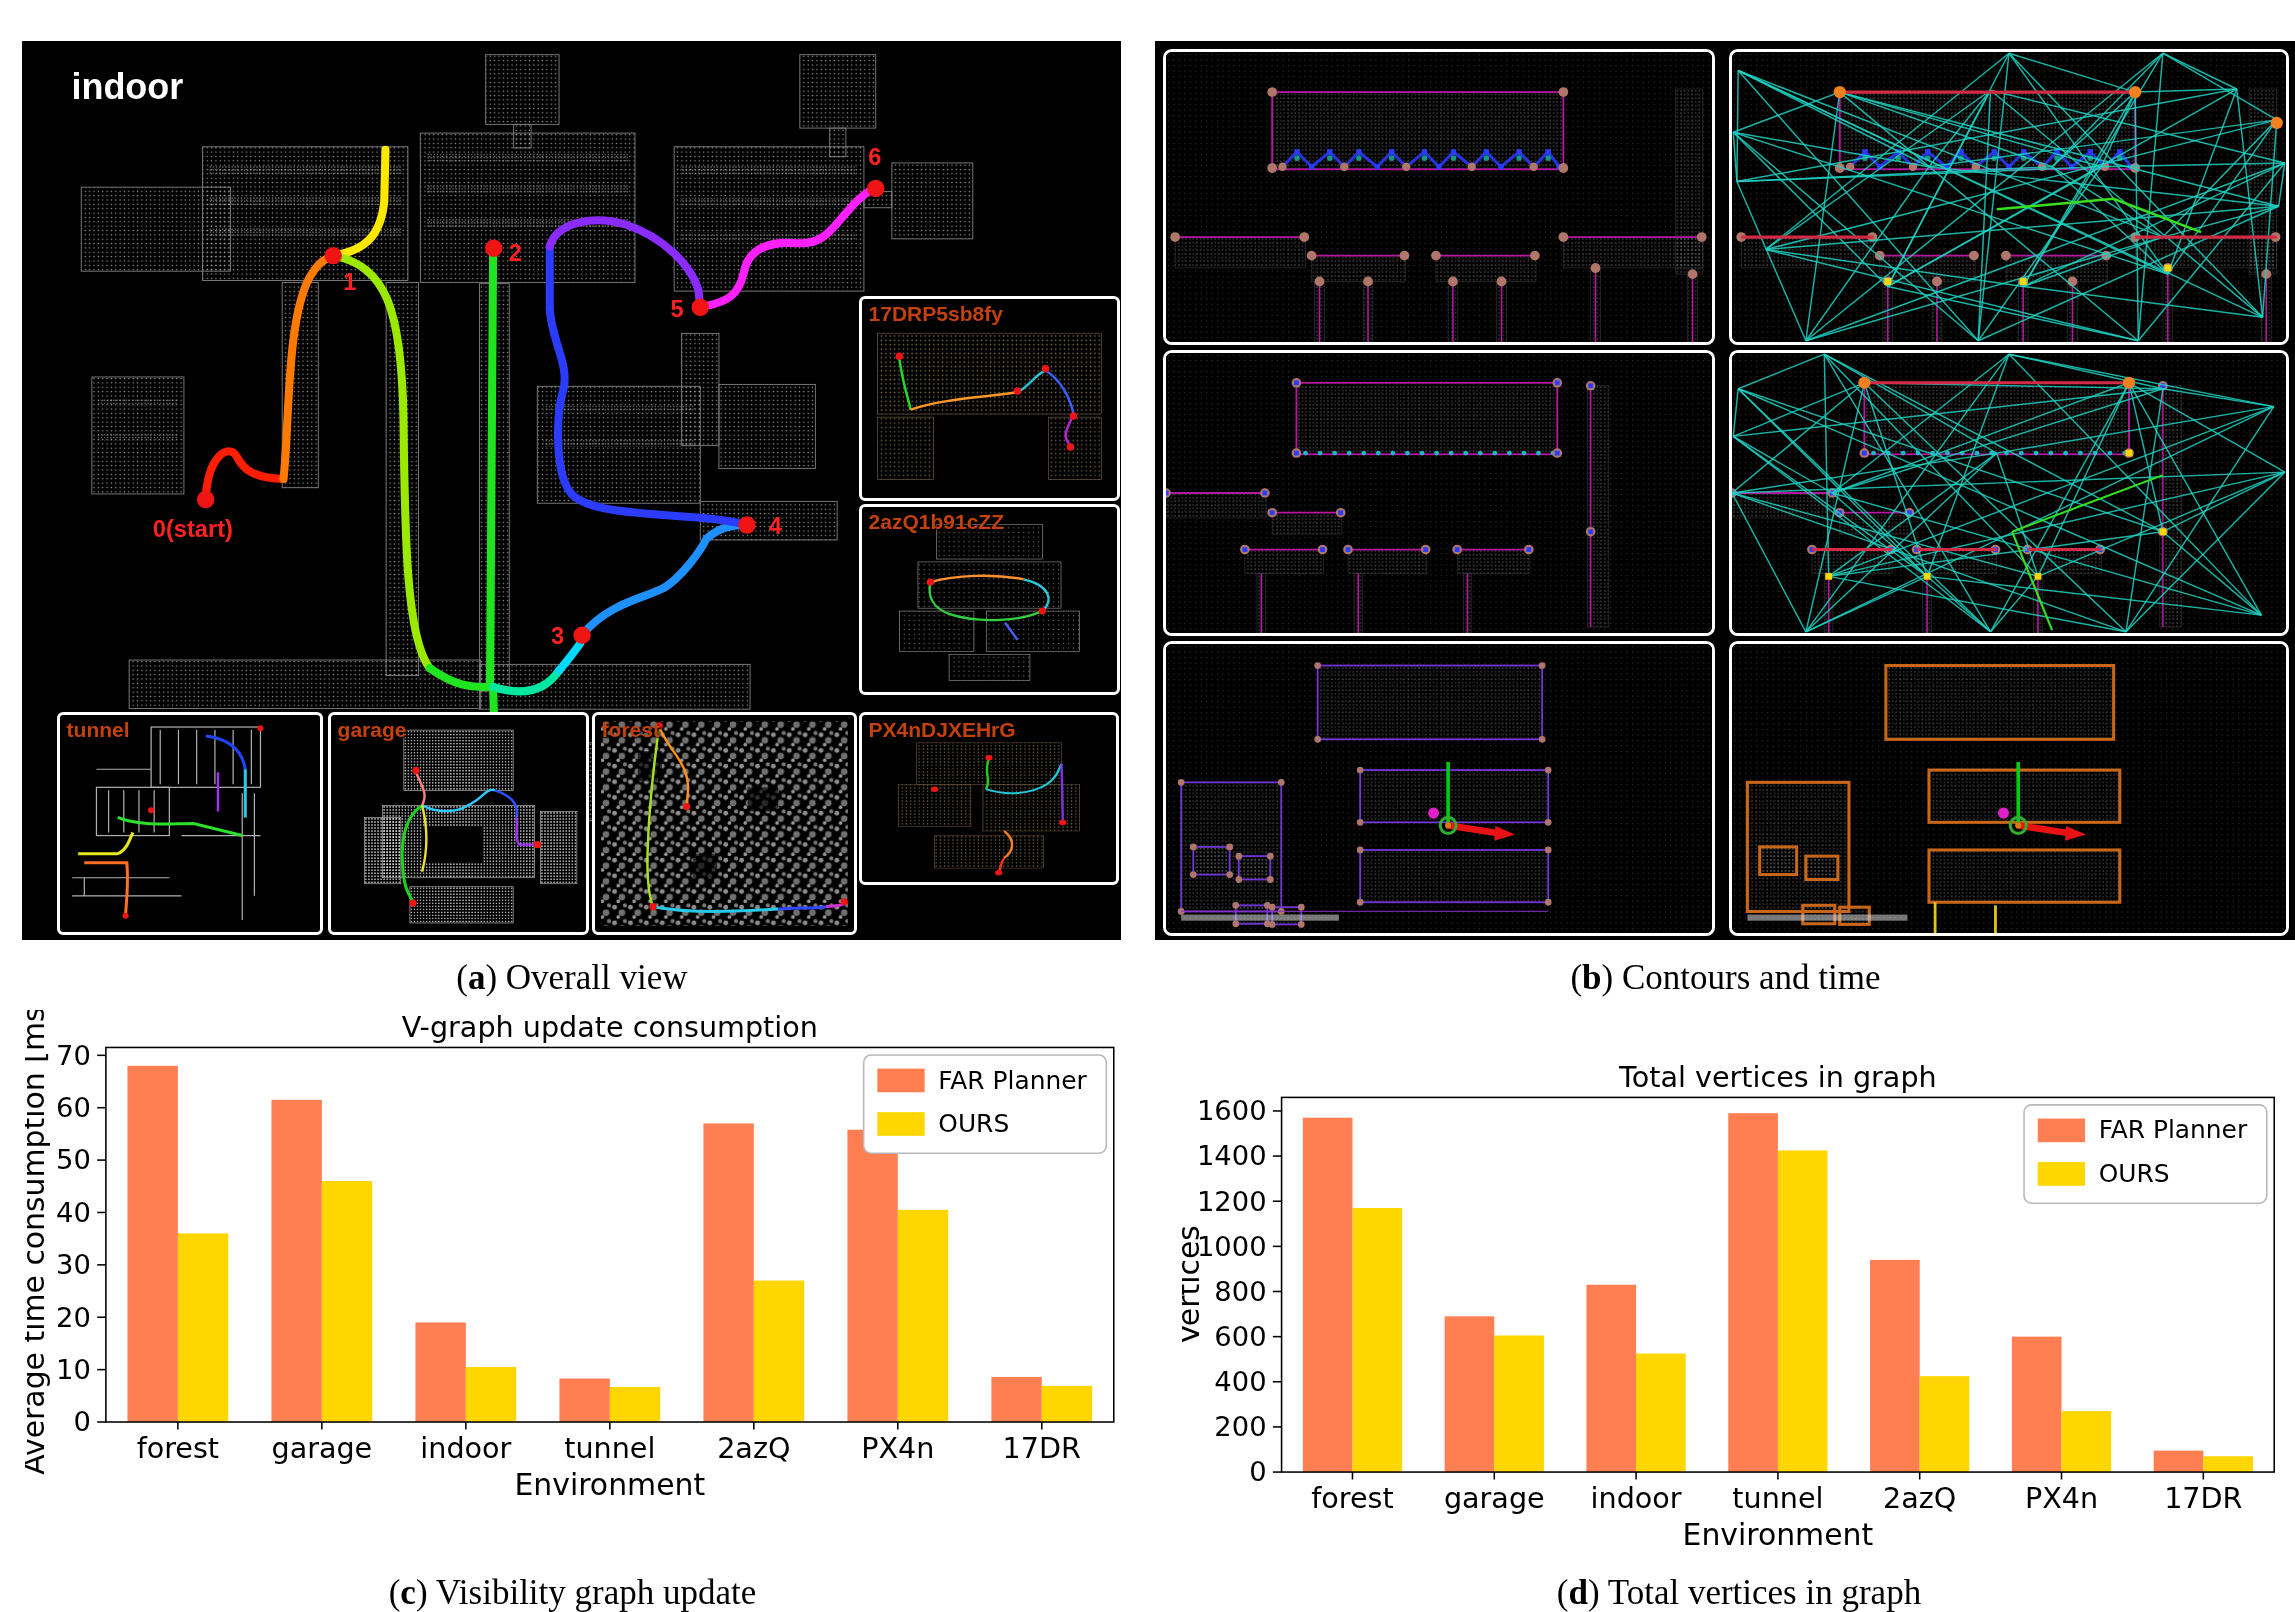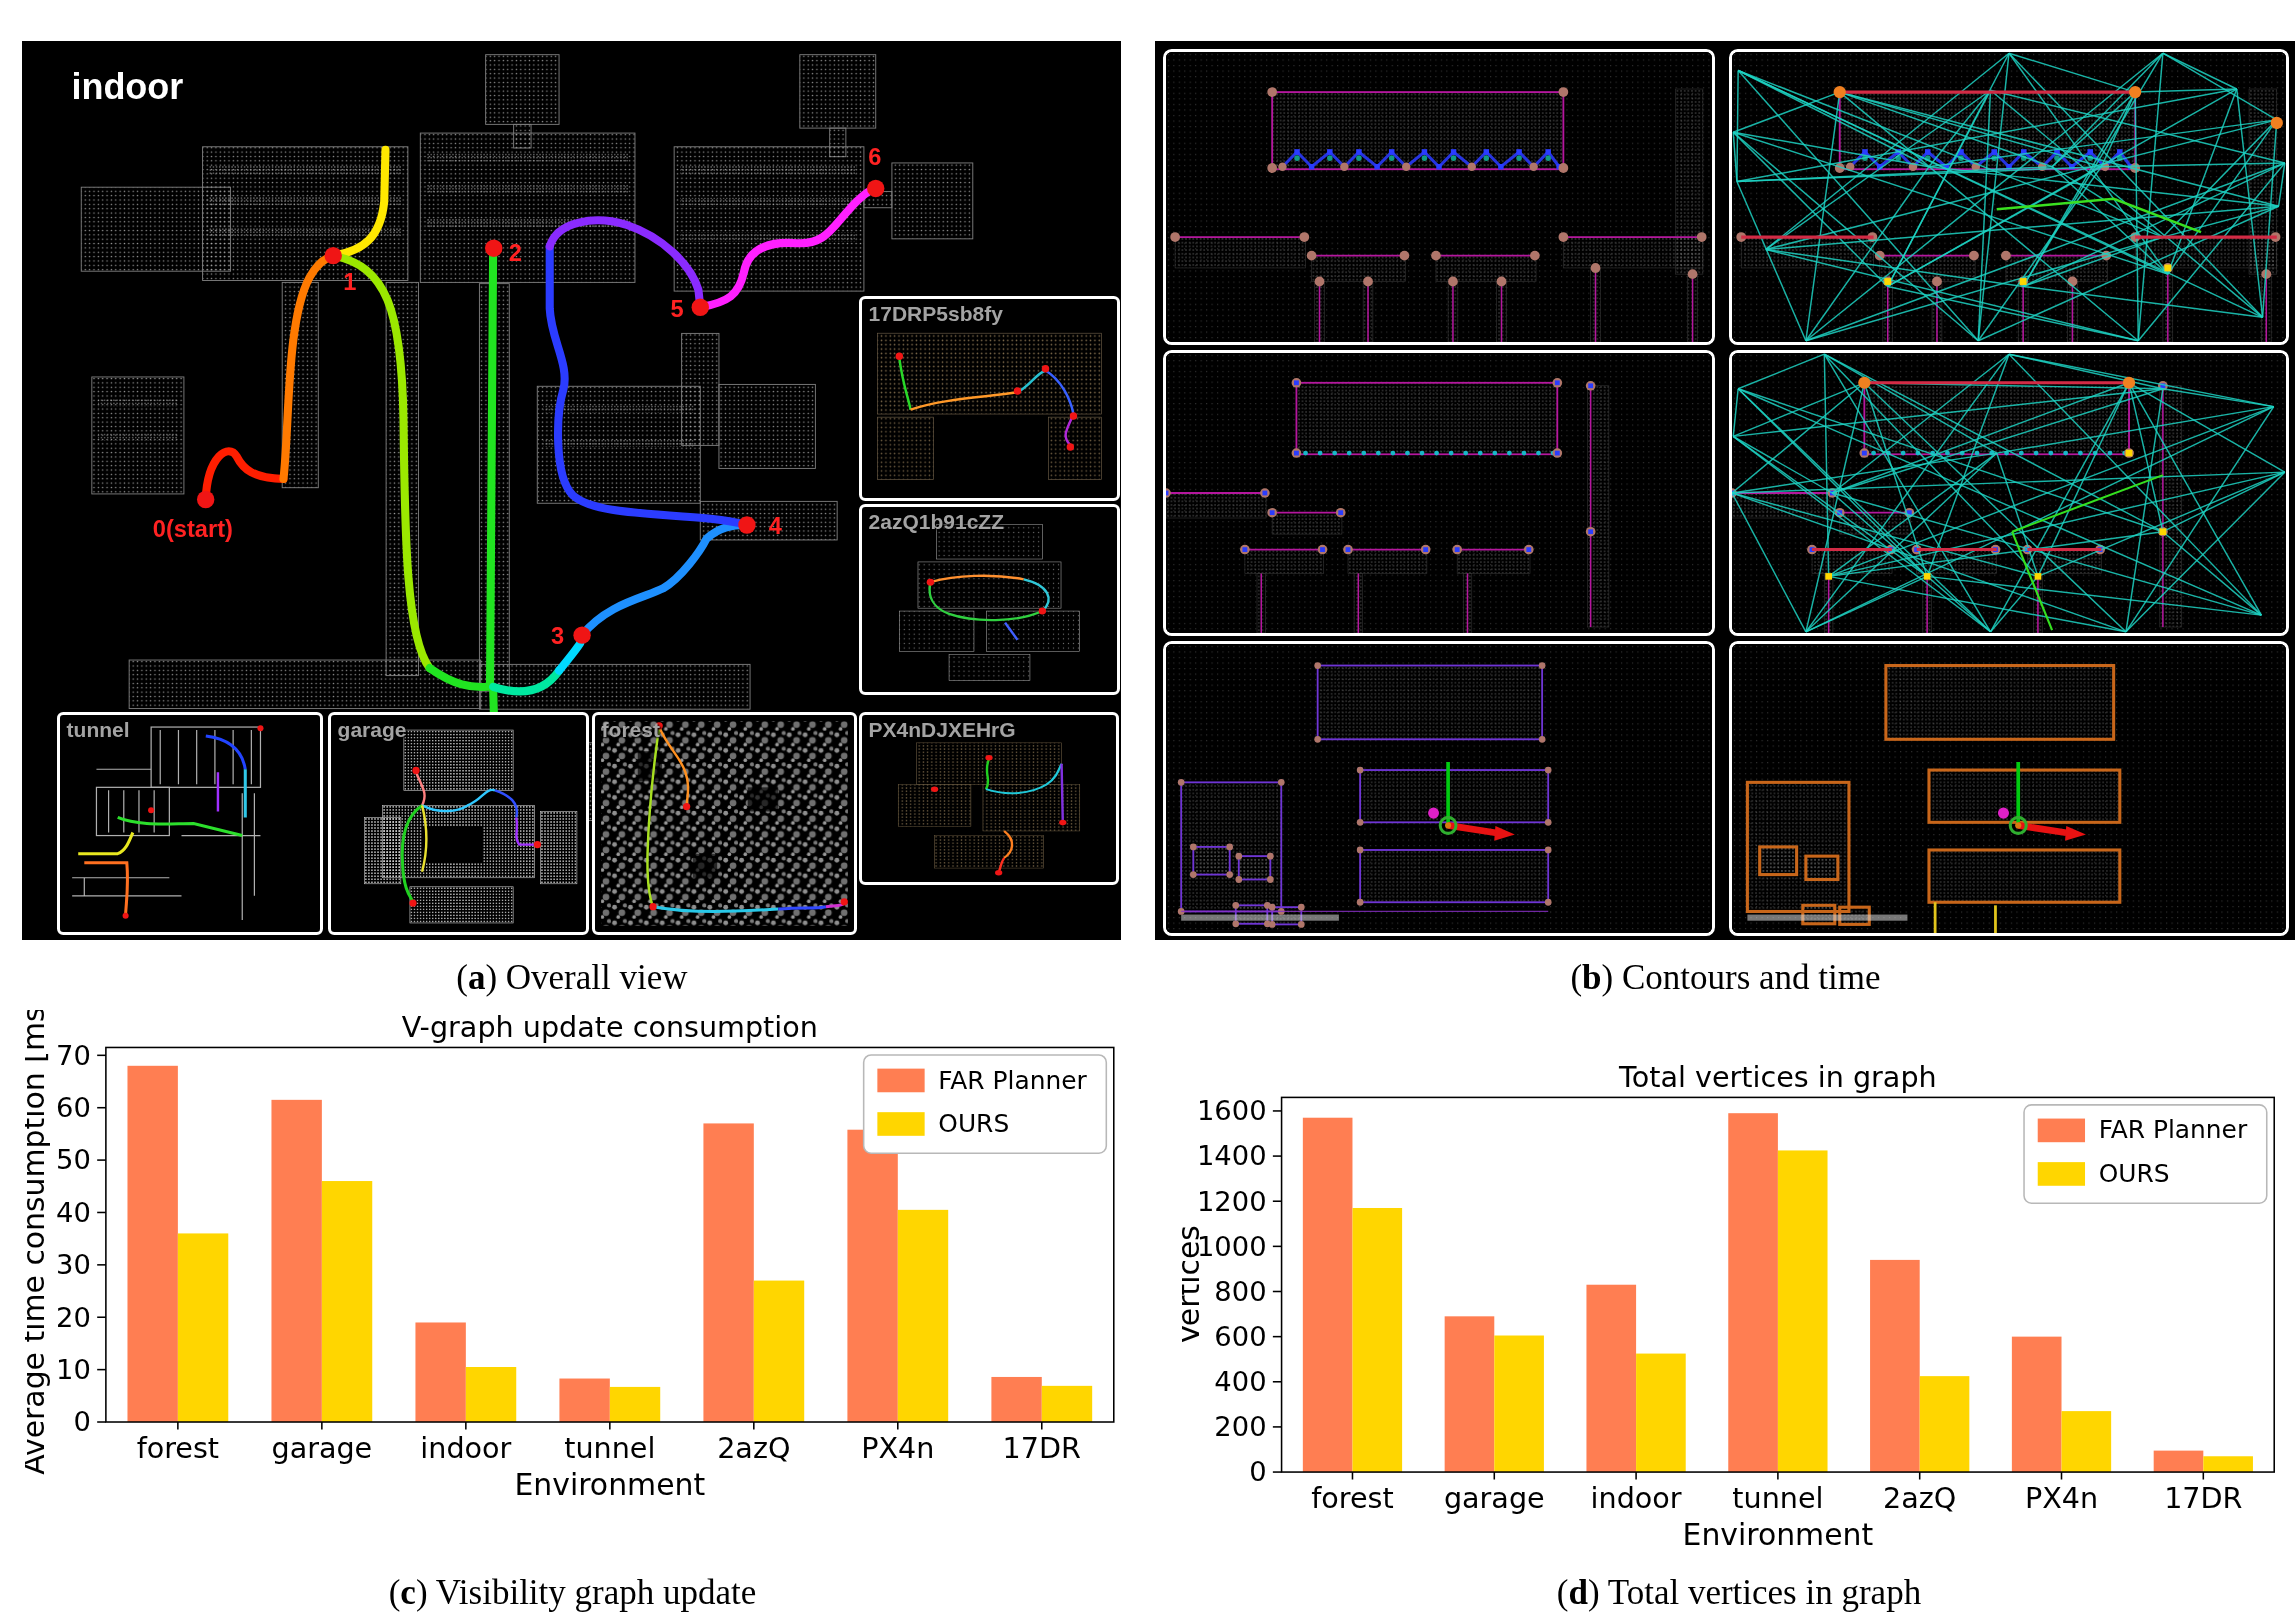--- a/index.html
+++ b/index.html
@@ -2,21 +2,21 @@
 <html style="font-size:10px"><head>
 <meta charset="utf-8">
 <style>
   html,body{margin:0;padding:0;background:#fff;}
   #page{position:relative;width:2295px;height:1612px;background:#fff;font-family:"DejaVu Sans",sans-serif;overflow:hidden;margin-top:35px;}
   svg{display:block;}
   
   #panel-a{position:absolute;left:22.4px;top:6.2px;width:1099px;height:899px;background:#000;}
   #panel-a .main-label{position:absolute;left:49px;top:25px;color:#fff;font:bold 36px "Liberation Sans",sans-serif;z-index:3;}
   .inset{position:absolute;border:3.1px solid #fff;border-radius:6.2px;background:#000;overflow:hidden;box-sizing:border-box;}
-  .inset-label{position:absolute;top:2.5px;left:6.2px;color:#a3a3a3;font:bold 21px "Liberation Sans",sans-serif;z-index:2;text-shadow:1.2px 1.2px 1.9px #000;}
+  .inset-label{position:absolute;top:2.5px;left:6.2px;color:#c2410c;font:bold 21px "Liberation Sans",sans-serif;z-index:2;text-shadow:1.2px 1.2px 1.9px #000;}
   .inset svg{width:100%;height:100%;}
   #in-17drp{left:837px;top:255px;width:261px;height:205px;}
   #in-2azq{left:837px;top:463px;width:261px;height:191px;}
   #in-tunnel{left:35px;top:671px;width:266px;height:223px;}
   #in-garage{left:306px;top:671px;width:261px;height:223px;}
   #in-forest{left:570px;top:671px;width:265px;height:223px;}
   #in-px4n{left:837px;top:671px;width:260px;height:173px;}
   .w{fill:url(#pc);stroke:#7d7d7d;stroke-width:1.5;fill-opacity:.9;}
   .rw{fill:url(#pcf);opacity:.9;}
   .traj{fill:none;stroke-linecap:round;stroke-linejoin:round;stroke-width:13;}

